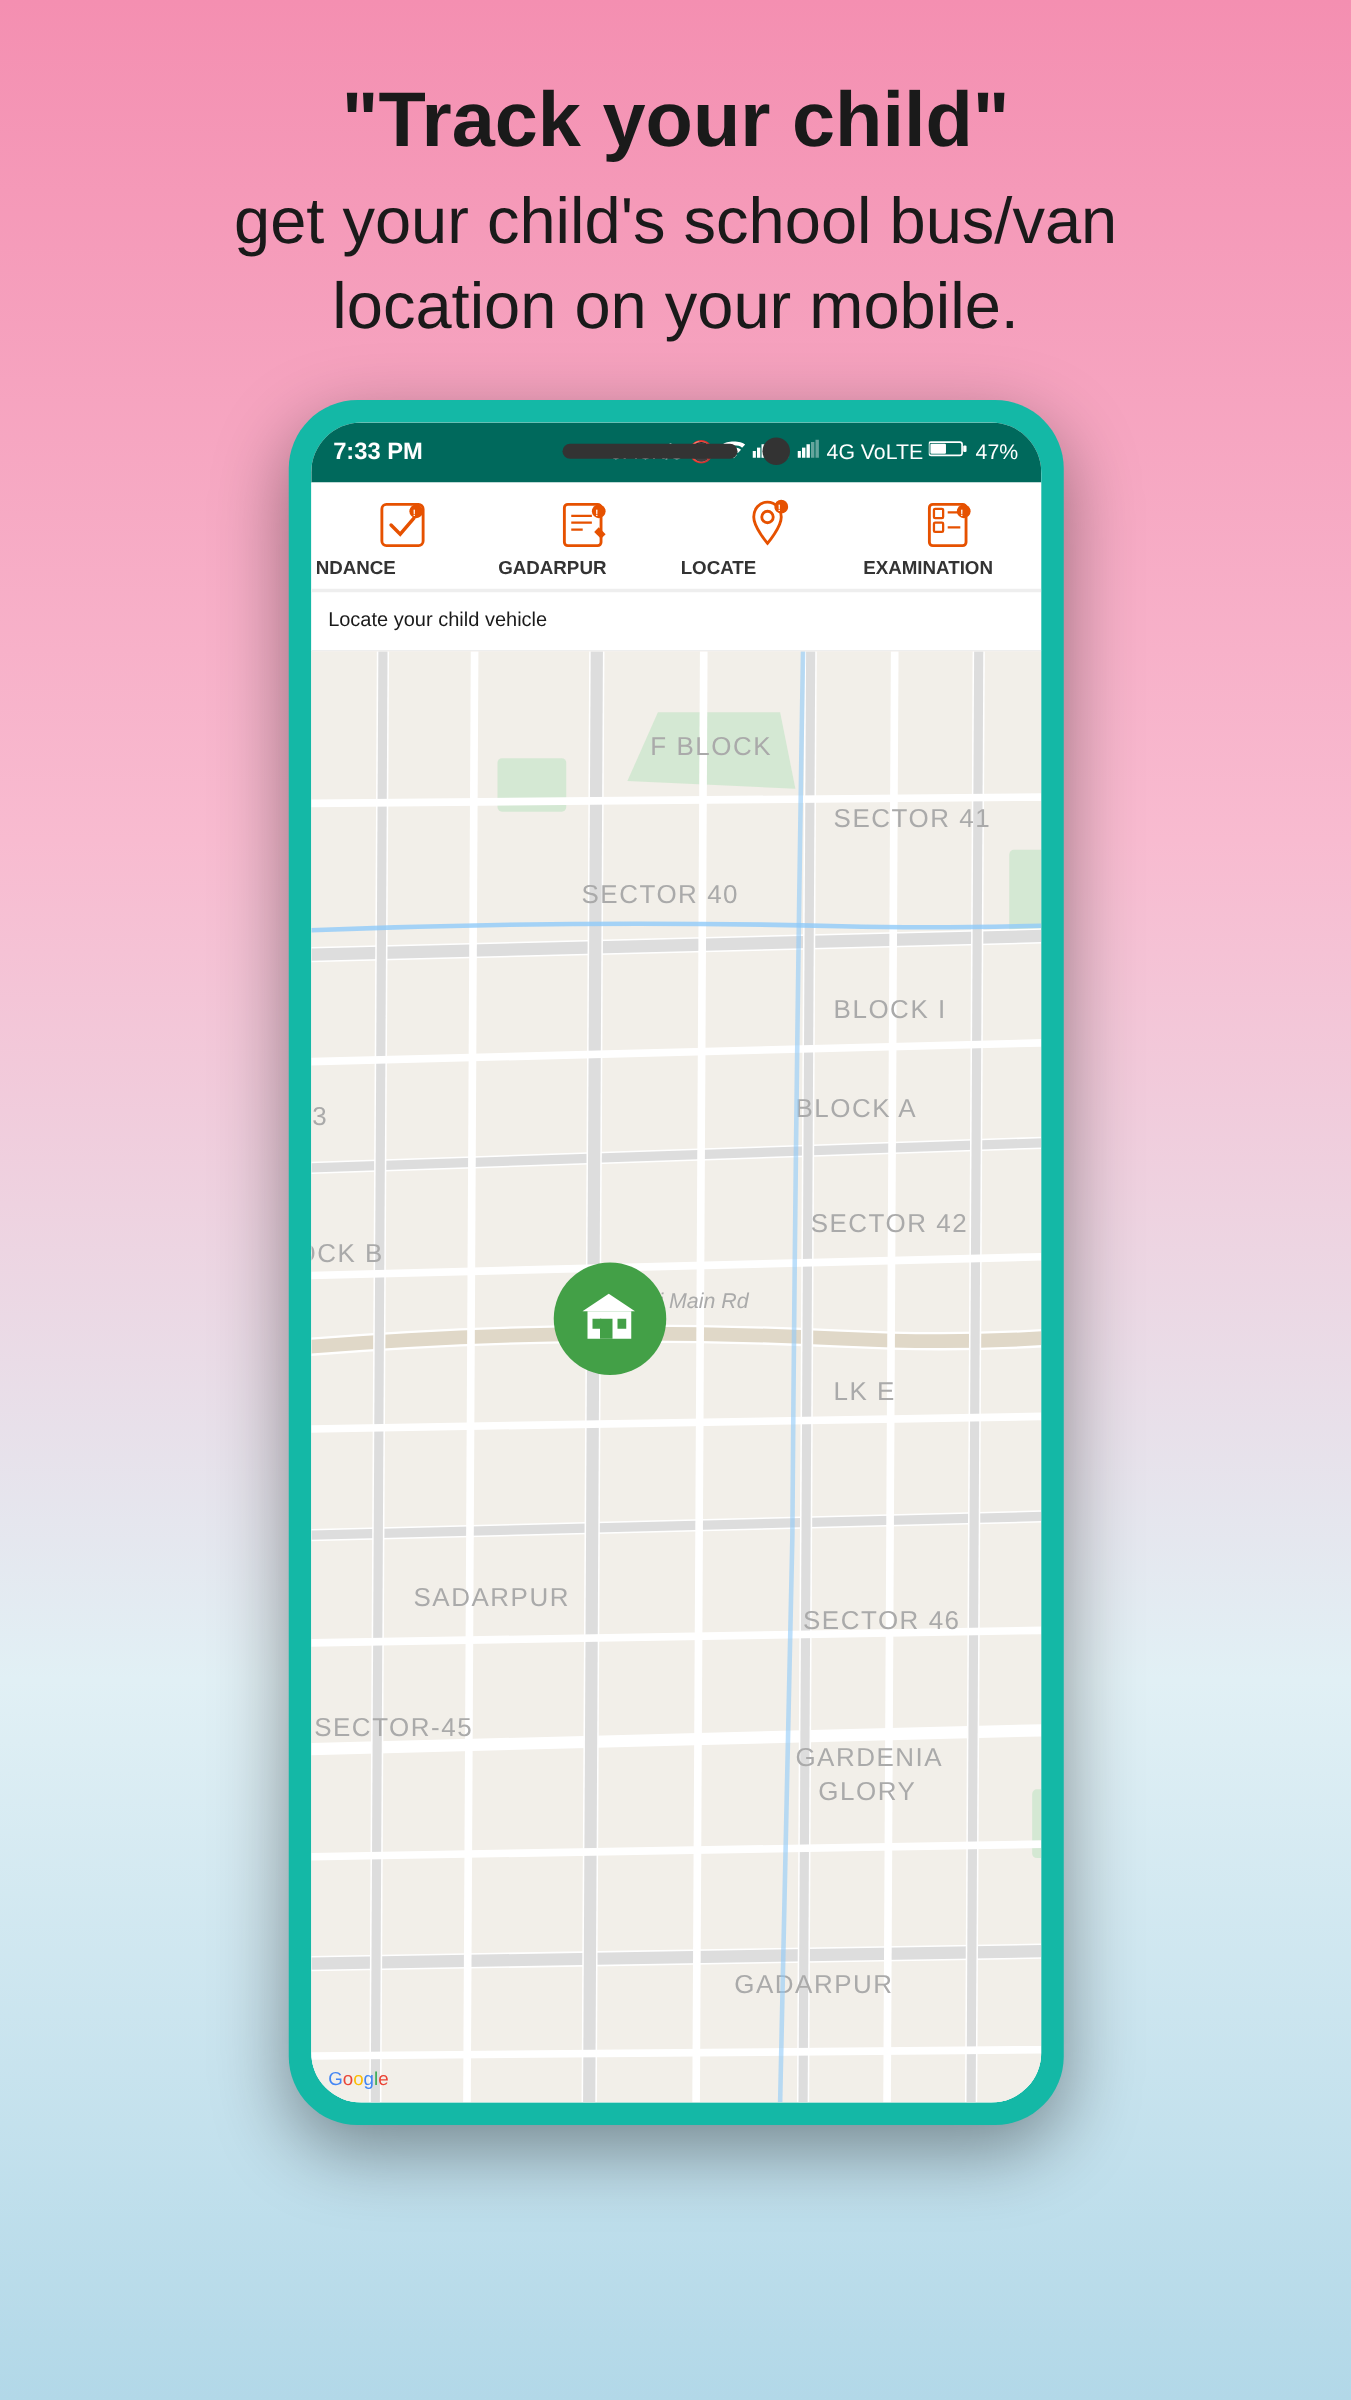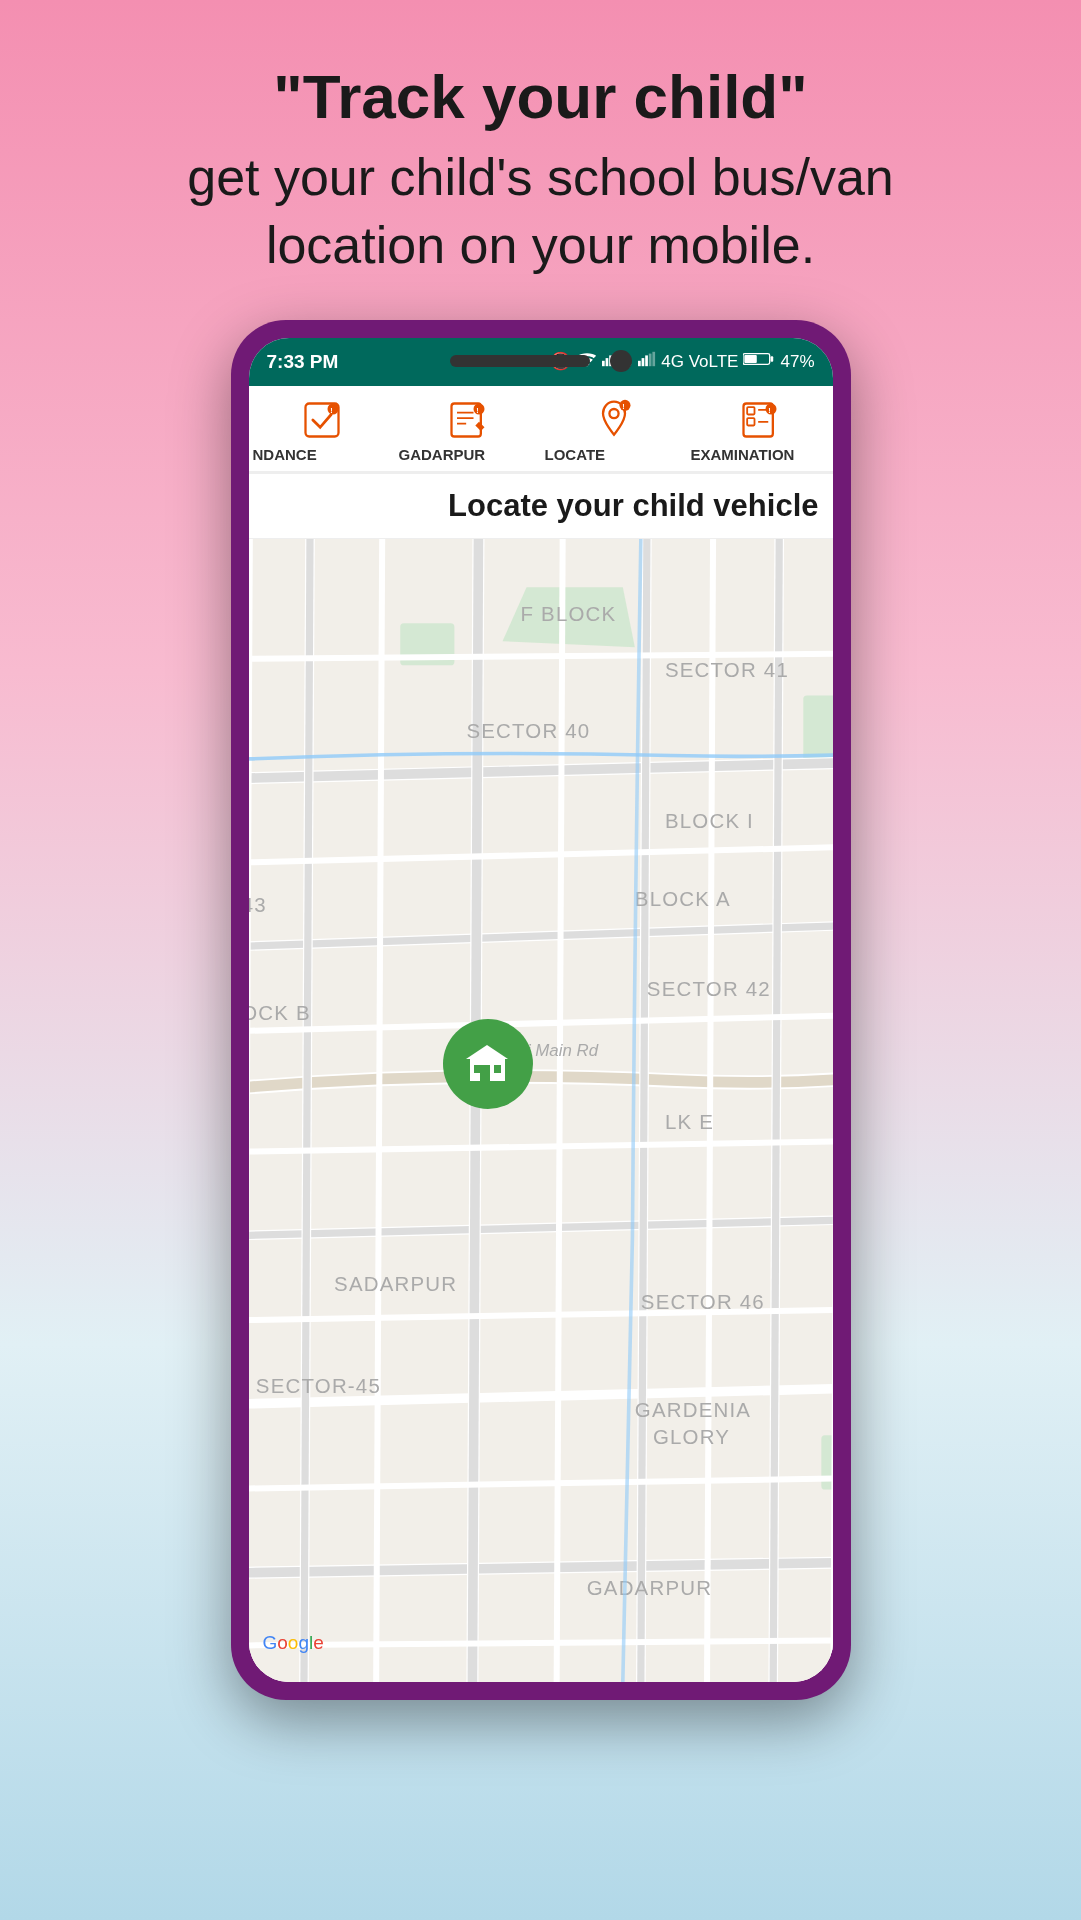--- a/index.html
+++ b/index.html
@@ -32,21 +32,21 @@
       font-size: 52px;
       font-weight: 400;
       color: #1a1a1a;
       line-height: 1.3;
     }
 
     
     .phone-frame {
       width: 620px;
       height: 1380px;
-      background: #701a75;
+      background: #14b8a6;
       border-radius: 55px;
       padding: 18px;
       position: relative;
       box-shadow: 0 20px 60px rgba(0,0,0,0.4);
     }
 
     .phone-inner {
       width: 100%;
       height: 100%;
       background: #fff;
@@ -145,24 +145,24 @@
       color: #333;
       white-space: nowrap;
       overflow: hidden;
       text-overflow: ellipsis;
       width: 100%;
     }
 
     
     .page-title-bar {
       background: #fff;
-      text-align: right;
+      text-align: left;
       padding: 14px;
-      font-size: 31px;
-      font-weight: 700;
+      font-size: 16px;
+      font-weight: 400;
       color: #1a1a1a;
       border-bottom: 1px solid #eee;
       flex-shrink: 0;
     }
 
     
     .map-container {
       flex: 1;
       position: relative;
       overflow: hidden;
@@ -171,23 +171,23 @@
 
     
     .map-svg {
       width: 100%;
       height: 100%;
     }
 
     
     .google-logo {
       position: absolute;
-      bottom: 28px;
+      bottom: 10px;
       left: 14px;
-      font-size: 19px;
+      font-size: 15px;
       font-weight: 400;
     }
 
     .google-logo span:nth-child(1) { color: #4285F4; }
     .google-logo span:nth-child(2) { color: #EA4335; }
     .google-logo span:nth-child(3) { color: #FBBC05; }
     .google-logo span:nth-child(4) { color: #4285F4; }
     .google-logo span:nth-child(5) { color: #34A853; }
     .google-logo span:nth-child(6) { color: #EA4335; }
 

